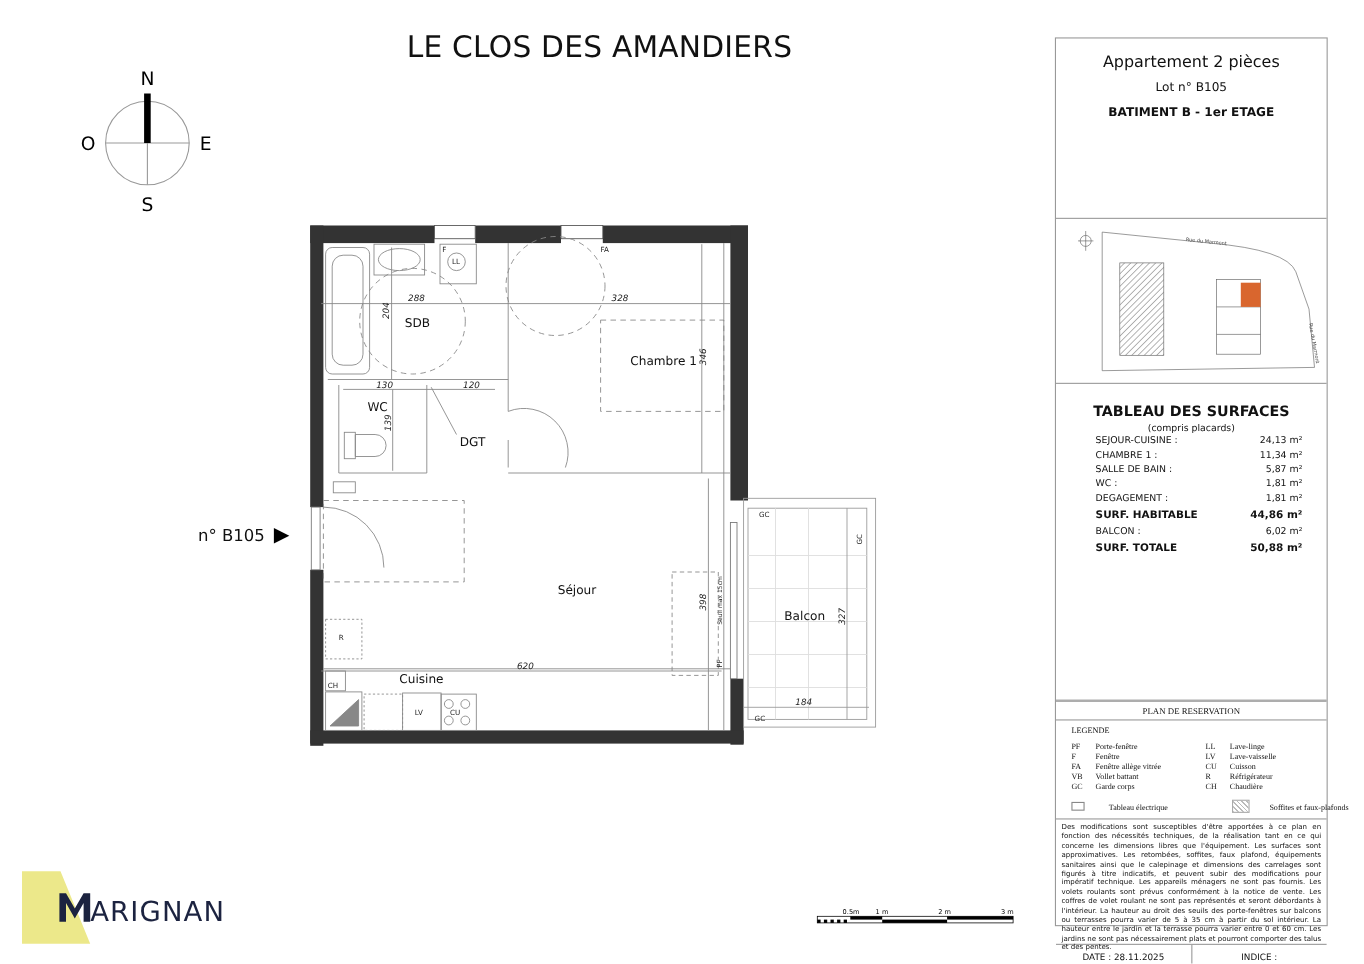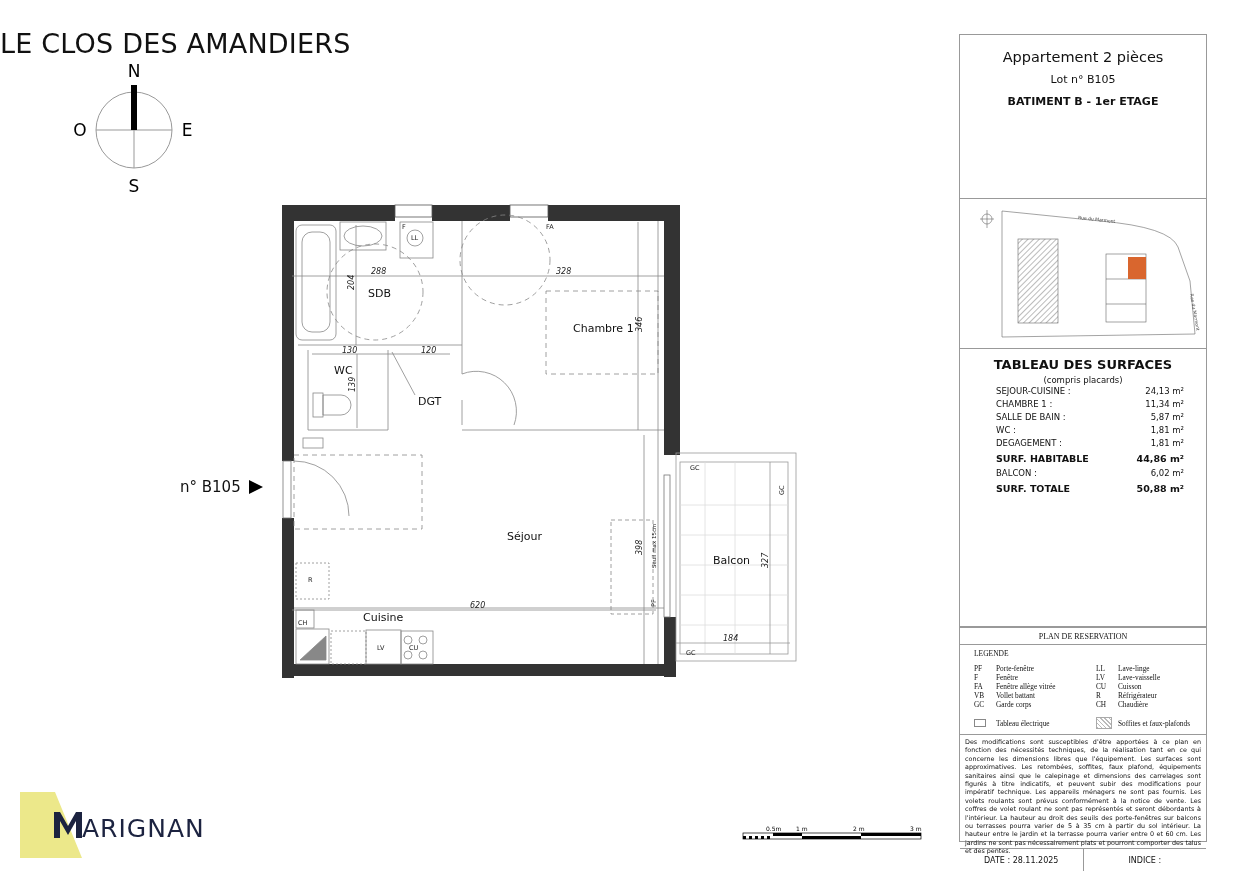--- a/index.html
+++ b/index.html
@@ -1,44 +1,44 @@
 <!DOCTYPE html>
 <html><head>
 <meta charset="utf-8">
 <style>
   html,body{margin:0;padding:0;background:#fff;}
   body{width:1240px;height:876px;position:relative;overflow:hidden;font-family:"DejaVu Sans",sans-serif;color:#111;}
   .abs{position:absolute;}
-  #title{left:0;width:1090px;top:28px;text-align:left;font-size:27px;letter-spacing:0.2px;}
+  #title{left:0;width:1090px;top:28px;text-align:center;font-size:27px;letter-spacing:0.2px;}
   #compass{left:60px;top:55px;width:150px;height:145px;}
   #plan{left:270px;top:195px;width:560px;height:500px;}
   #lot-marker{left:180px;top:478px;font-size:15px;display:flex;align-items:center;gap:8px;}
   #lot-marker .arrow{width:0;height:0;border-top:7px solid transparent;border-bottom:7px solid transparent;border-left:14px solid #000;}
   #logo{left:20px;top:790px;width:220px;height:70px;}
   #scale{left:740px;top:820px;width:185px;height:22px;}
   
   #panel{left:959px;top:34px;width:248px;height:808px;border:1px solid #999;box-sizing:border-box;}
   .sec{border-bottom:1px solid #999;box-sizing:border-box;position:relative;}
   #sec-head{height:150px;text-align:center;font-family:"DejaVu Sans",sans-serif;}
   #sec-head .addr{font-size:12px;margin-top:8px;line-height:15px;}
   #sec-head .type{font-size:14.5px;margin-top:14px;}
   #sec-head .lot{font-size:11px;margin-top:8px;}
   #sec-head .bat{font-size:11px;font-weight:bold;margin-top:9px;}
   #sec-map{height:150px;}
   #sec-surf{height:270px;}
-  #sec-surf .h{font-weight:bold;font-size:13px;text-align:center;margin-top:8px;}
+  #sec-surf .h{font-weight:bold;font-size:13px;text-align:center;margin-top:18px;}
   #sec-surf .sub{font-size:8.5px;text-align:center;margin-top:3px;}
   .srow{display:flex;justify-content:space-between;padding:0 22px 0 36px;font-size:8.5px;line-height:13px;}
   .srow.bold{font-weight:bold;font-size:9.5px;line-height:17px;}
   #rows{}
   #sec-res{height:108px;border-top:1px solid #999;font-family:Liberation Serif, serif;}
   #sec-res .h{font-size:8px;text-align:center;border-bottom:1px solid #999;padding:4px 0 3px;}
   #sec-res .leg{font-size:7.5px;padding:4px 0 0 14px;}
   .lg{display:grid;grid-template-columns:22px 100px 22px 90px;font-size:7.3px;line-height:9px;padding:6px 0 0 14px;}
-  .lg2{display:grid;grid-template-columns:22px 100px 22px 90px;font-size:7.3px;line-height:9px;padding:8px 0 0 14px;align-items:center;}
+  .lg2{display:grid;grid-template-columns:22px 100px 22px 90px;font-size:7.3px;line-height:9px;padding:8px 0 0 14px;align-items:center;gap:12px;}
   #sec-note{font-size:6.4px;line-height:8.4px;text-align:justify;padding:3px 5px;height:113px;box-sizing:border-box;}
   #sec-foot{display:flex;height:22px;border-top:1px solid #999;font-size:8px;}
   #sec-foot div{flex:1;display:flex;align-items:center;justify-content:center;}
   #sec-foot div:first-child{border-right:1px solid #999;}
   svg text{font-family:"DejaVu Sans",sans-serif;}
 </style>
 </head>
 <body>
 
 <div id="title" class="abs">LE CLOS DES AMANDIERS</div>

